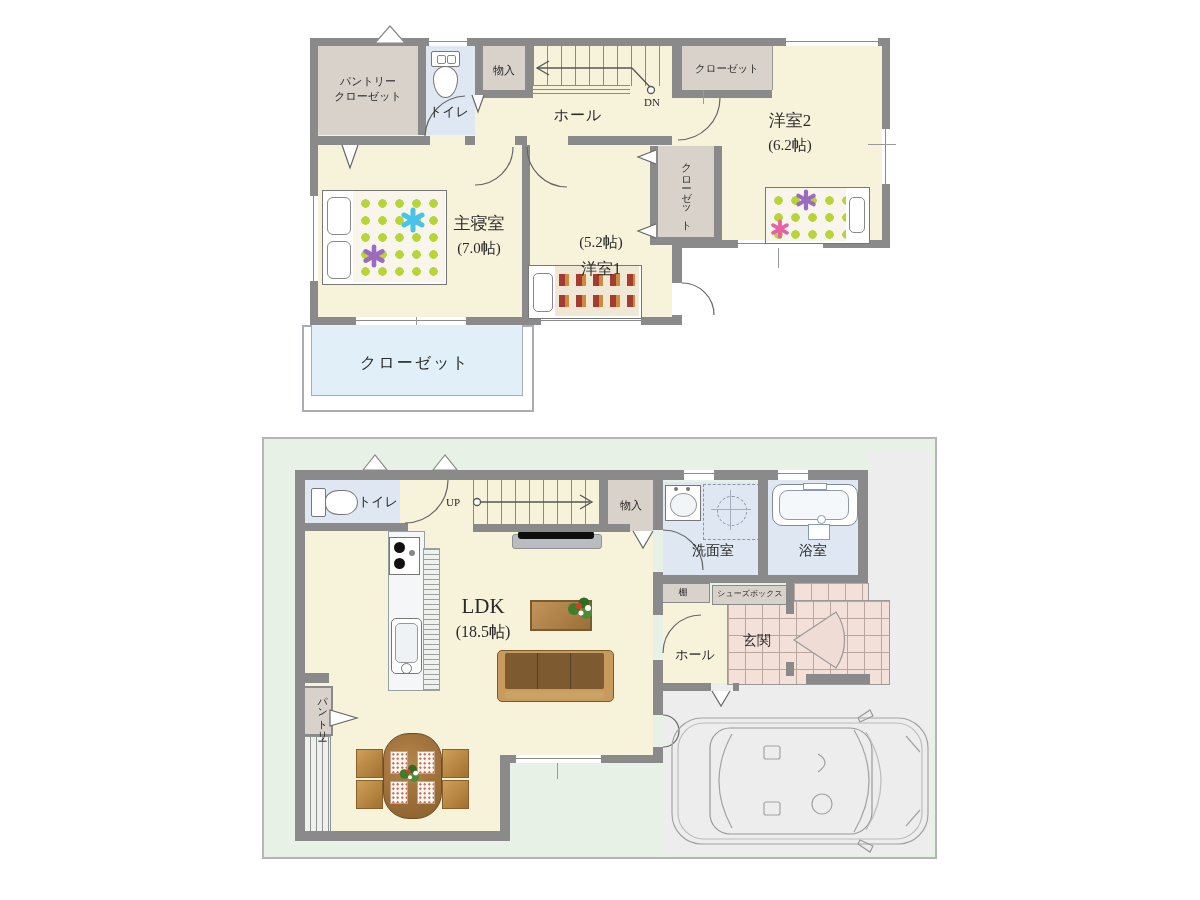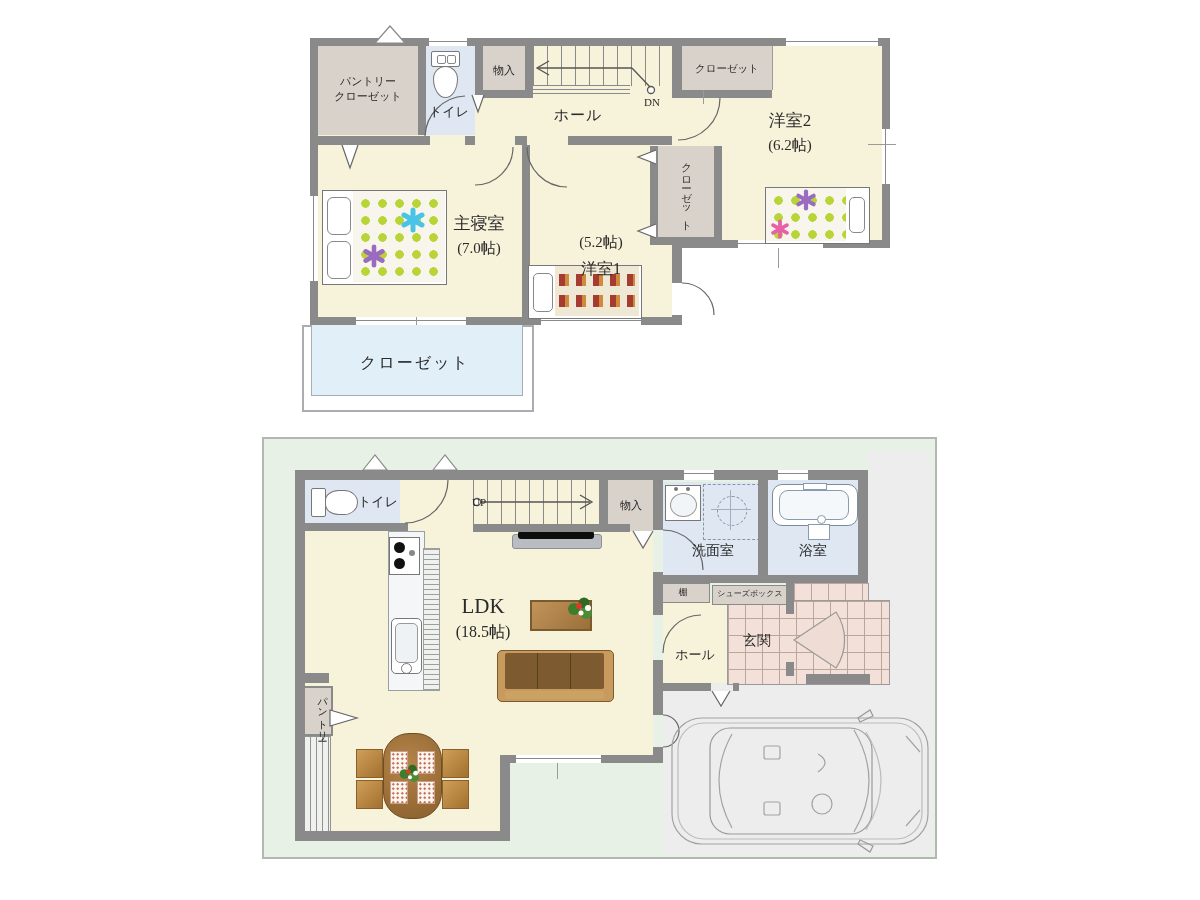--- a/index.html
+++ b/index.html
@@ -332,21 +332,21 @@
     <svg style="left:398px;top:763px;" width="24" height="22" viewBox="0 0 30 26">
       <circle cx="8" cy="13" r="6" fill="#3f7d2c"></circle>
         <circle cx="18" cy="7" r="5.5" fill="#2f6b21"></circle>
         <circle cx="20" cy="17" r="6" fill="#4c8c35"></circle>
       <circle cx="13" cy="10" r="3" fill="#d93b2b"></circle>
         <circle cx="22" cy="12" r="3" fill="#ffffff"></circle>
         <circle cx="15" cy="17" r="2.5" fill="#ffffff"></circle>
     </svg>
 
     <span class="lbl" style="left:378px;top:502px;font-size:13px;">トイレ</span>
-    <span class="lbl" style="left:453px;top:502px;font-size:11px;margin-left:26px;">UP</span>
+    <span class="lbl" style="left:453px;top:502px;font-size:11px;">UP</span>
     <span class="lbl" style="left:631px;top:505px;font-size:11px;">物入</span>
     <span class="lbl" style="left:713px;top:551px;font-size:14px;">洗面室</span>
     <span class="lbl" style="left:813px;top:551px;font-size:14px;">浴室</span>
     <span class="lbl" style="left:683px;top:592px;font-size:9px;">棚</span>
     <span class="lbl" style="left:750px;top:594px;font-size:8px;">シューズボックス</span>
     <span class="lbl" style="left:757px;top:641px;font-size:14px;">玄関</span>
     <span class="lbl" style="left:695px;top:655px;font-size:13px;">ホール</span>
     <span class="lbl" style="left:483px;top:606px;font-size:21px;text-align:center;">LDK</span>
     <span class="lbl" style="left:483px;top:632px;font-size:16px;">(18.5帖)</span>
     <span class="lbl vert" style="left:306px;top:690px;width:22px;height:40px;font-size:10px;line-height:11px;">パントリー</span>

